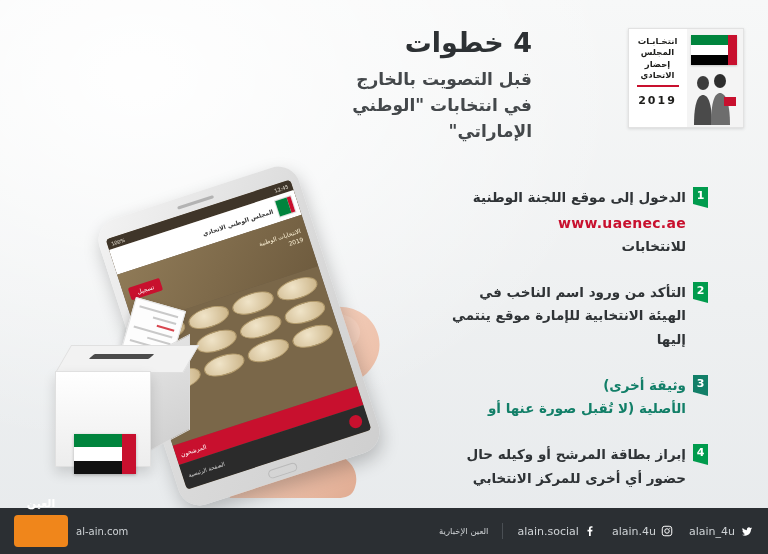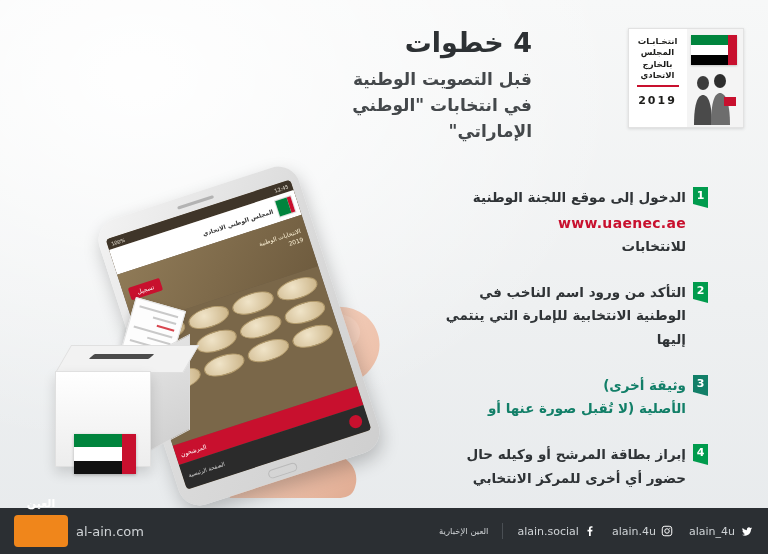--- a/index.html
+++ b/index.html
@@ -414,21 +414,21 @@
     color: #cfd3d6;
     font-size: 8.5px;
   }
   .footer-right {
     display: flex;
     align-items: center;
     gap: 8px;
   }
   .site {
     color: #cfd3d6;
-    font-size: 13px;
+    font-size: 10px;
     direction: ltr;
   }
   .brand {
     width: 54px; height: 32px;
     background: #f0861b;
     border-radius: 4px;
     display: flex;
     flex-direction: column;
     align-items: center;
     justify-content: center;
@@ -442,21 +442,21 @@
 </head>
 <body>
 
 <div class="page">
 
   <div class="header">
 
     <div class="header-text">
       <div class="headline">4 خطوات</div>
       <div class="subline">
-        <div>قبل التصويت الوطنية</div>
+        <div>قبل التصويت بالخارج</div>
         <div>في انتخابات "الوطني</div>
         <div>الإماراتي"</div>
       </div>
     </div>
 
     <div class="logo-box">
       <div class="logo-left">
         <div class="logo-flag">
           <div class="red"></div>
           <div class="bars">
@@ -469,21 +469,21 @@
           <ellipse cx="13" cy="16" rx="6" ry="7" fill="#3b3b3b"></ellipse>
           <path d="M4 58 C4 36 8 28 13 28 C18 28 22 36 22 58 Z" fill="#4a4a4a"></path>
           <ellipse cx="30" cy="14" rx="6" ry="7" fill="#2e2e2e"></ellipse>
           <path d="M21 58 C21 34 25 26 30 26 C35 26 40 34 40 58 Z" fill="#6d6d6d"></path>
           <rect x="34" y="30" width="12" height="9" fill="#c8102e"></rect>
         </svg>
       </div>
       <div class="logo-right">
         <div class="logo-line">انتخـابـات</div>
         <div class="logo-line">المجلس</div>
-        <div class="logo-line">بالخارج</div>
+        <div class="logo-line">إحضار</div>
         <div class="logo-line">الاتحادي</div>
         <div class="logo-rule"></div>
         <div class="logo-year">2019</div>
       </div>
     </div>
   </div>
 
   <div class="steps">
 
     <div class="step">
@@ -492,21 +492,21 @@
         <div>الدخول إلى موقع اللجنة الوطنية</div>
         <span class="step-link">www.uaenec.ae</span>
         <div>للانتخابات</div>
       </div>
     </div>
 
     <div class="step">
       <div class="step-num">2</div>
       <div class="step-text">
         <div>التأكد من ورود اسم الناخب في</div>
-        <div>الوطنية الانتخابية للإمارة التي ينتمي</div>
+        <div>الهيئة الانتخابية للإمارة موقع ينتمي</div>
         <div>إليها</div>
       </div>
     </div>
 
     <div class="step teal">
       <div class="step-num">3</div>
       <div class="step-text">
         <div>وثيقة أخرى)</div>
         <div>الأصلية (لا تُقبل صورة عنها أو</div>
       </div>

